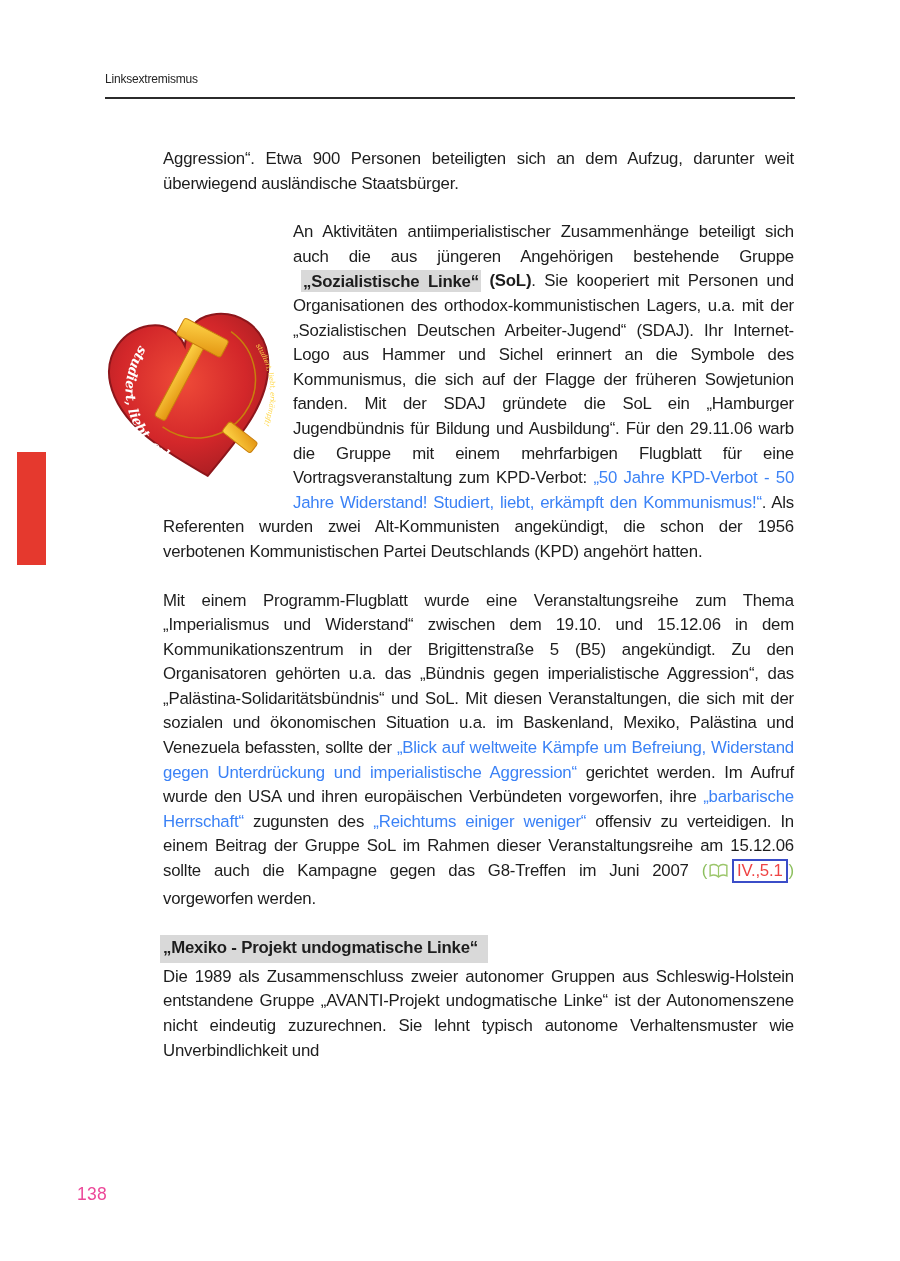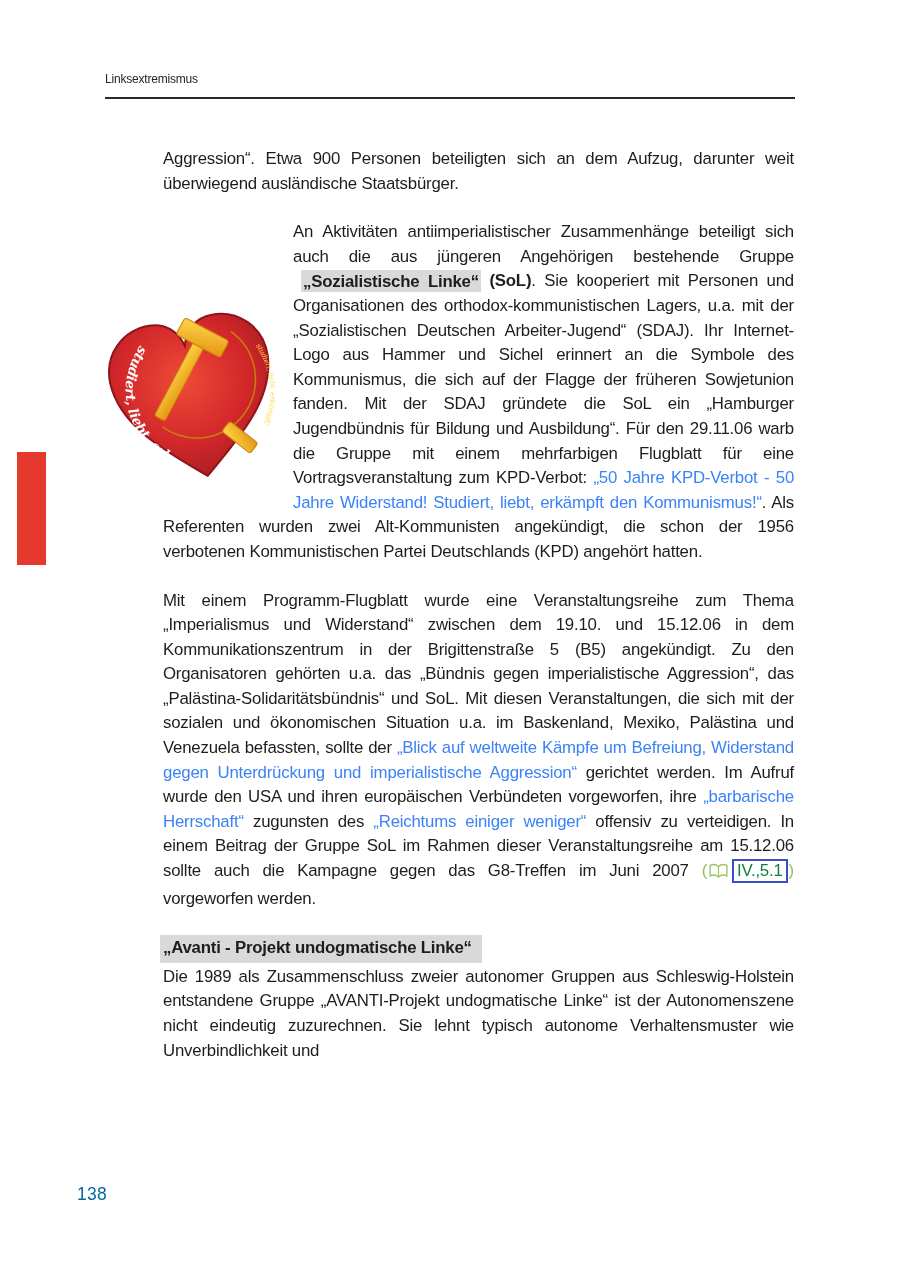--- a/index.html
+++ b/index.html
@@ -46,29 +46,29 @@
     float:left;width:130px;height:198px;
     margin-top:79px;
     shape-outside:polygon(0 0,130 0,130 104,119 142,97 168,73 188,52 198,0 198);
     shape-margin:7px;
   }
   .heart-float svg{display:block;width:200px;height:198px;margin-left:-69px;}
   
   .ref-box{
     display:inline-block;
     border:2px solid #3b4dc8;
-    color:#15803d;
+    color:#ef4444;
     padding:0 3px;line-height:20px;
     margin:0 1px;
   }
   .book-icon{display:inline-block;vertical-align:-3px;margin:0 3px 0 2px;}
   
   .page-number{
     position:absolute;left:77px;top:1184px;
-    font-size:17.5px;color:#0369a1;letter-spacing:0.3px;
+    font-size:17.5px;color:#ec4899;letter-spacing:0.3px;
   }
 </style>
 </head>
 <body>
 
 <div class="page">
 
   <div class="running-head">Linksextremismus</div>
   <div class="head-rule"></div>
 
@@ -121,21 +121,21 @@
     </p>
 
     <p class="para">
       <span><span class="n">Mit einem Programm-Flugblatt wurde eine Veranstaltungsreihe zum Thema „Imperialismus und Widerstand“ zwischen dem 19.10. und 15.12.06 in dem Kommunikationszentrum in der Brigittenstraße 5 (B5) angekündigt. Zu den Organisatoren gehörten u.a. das „Bündnis gegen imperialistische Aggression“, das „Palästina-Solidaritätsbündnis“ und SoL. Mit diesen Veranstaltungen, die sich mit der sozialen und ökonomischen Situation u.a. im Baskenland, Mexiko, Palästina und Venezuela befassten, sollte der </span><span class="blue">„Blick auf weltweite Kämpfe um Befreiung, Widerstand gegen Unterdrückung und imperialistische Aggression“</span><span class="n"> gerichtet werden. Im Aufruf wurde den USA und ihren europäischen Verbündeten vorgeworfen, ihre </span><span class="blue">„barbarische Herrschaft“</span><span class="n"> zugunsten des </span><span class="blue">„Reichtums einiger weniger“</span><span class="n"> offensiv zu verteidigen. In einem Beitrag der Gruppe SoL im Rahmen dieser Veranstaltungsreihe am 15.12.06 sollte auch die Kampagne gegen das G8-Treffen im Juni 2007 </span></span><span class="green">(</span><span class="book-icon"><svg width="19" height="16" viewBox="0 0 20 16">
             <path d="M1.2 2.2 C5 0.4, 8 1.2, 10 3.4 C12 1.2, 15 0.4, 18.8 2.2 L18.8 13.2 C15 11.6, 12 12.4, 10 14.4 C8 12.4, 5 11.6, 1.2 13.2 Z" fill="none" stroke="#9cc66b" stroke-width="1.5"></path>
             <path d="M10 3.4 L10 14.2" stroke="#9cc66b" stroke-width="1.3"></path>
           </svg></span><span class="ref-box">IV.,5.1</span><span class="green">)</span><span> vorgeworfen werden.</span>
     </p>
 
     <div>
-      <span class="sub-heading">„Avanti - Projekt undogmatische Linke“</span>
+      <span class="sub-heading">„Mexiko - Projekt undogmatische Linke“</span>
       <p class="para" style="margin-top:1px;">Die 1989 als Zusammenschluss zweier autonomer Gruppen aus Schleswig-Holstein entstandene Gruppe „AVANTI-Projekt undogmatische Linke“ ist der Autonomenszene nicht eindeutig zuzurechnen. Sie lehnt typisch autonome Verhaltensmuster wie Unverbindlichkeit und</p>
     </div>
 
   </div>
 
   <div class="page-number">138</div>
 
 </div>
 
 </body></html>

